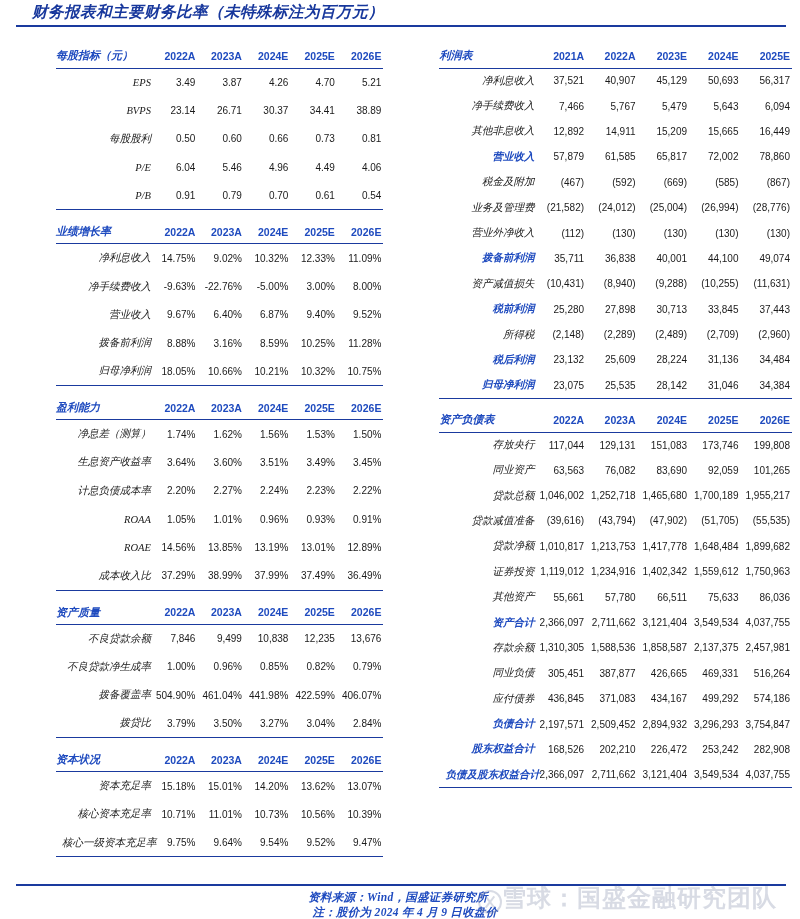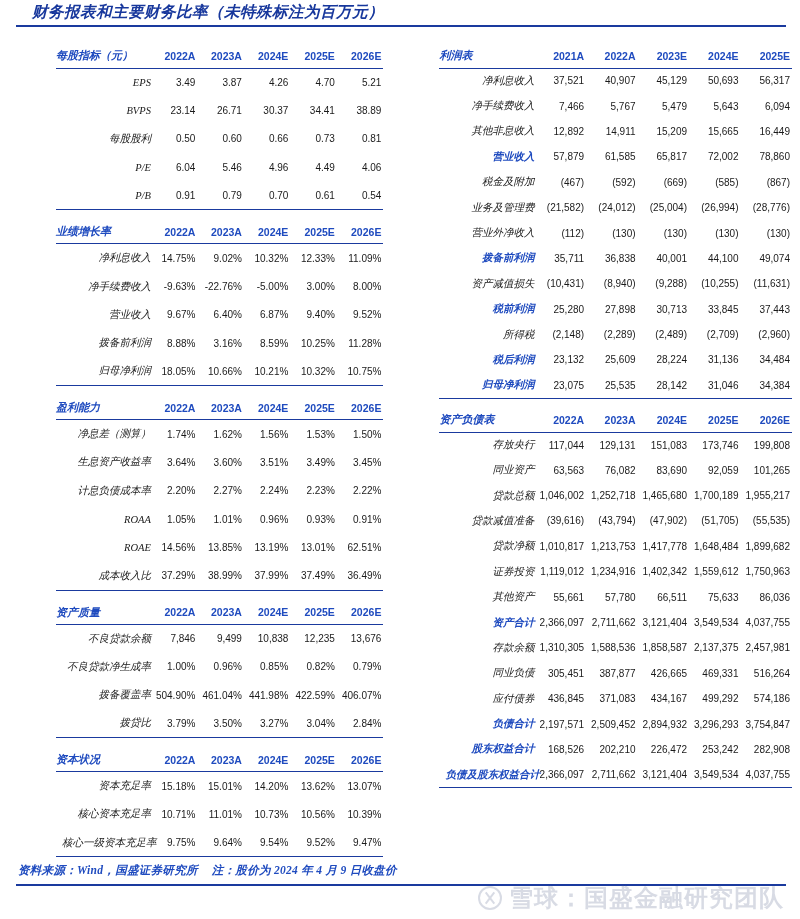--- a/index.html
+++ b/index.html
@@ -125,24 +125,25 @@
 
   
   .footer-rule {
     position: absolute;
     left: 16px; top: 884px;
     width: 770px; height: 1.6px;
     background: #1a3a9e;
   }
   .footer {
     position: absolute;
-    left: 18px; top: 856px;
+    left: 18px; top: 890px;
     width: 760px; height: 28px;
     display: flex;
     align-items: center;
+    flex-direction: column;
   }
   .footer-text {
     font-family: "Liberation Serif", "DejaVu Serif", serif;
     font-style: italic;
     font-weight: bold;
     font-size: 11.5px;
     color: #1f4bbf;
     white-space: nowrap;
     letter-spacing: 0.3px;
   }
@@ -155,22 +156,21 @@
     white-space: nowrap;
     margin-left: 14px;
     letter-spacing: 0.3px;
   }
 
   
   .watermark {
     position: absolute;
     left: 478px; top: 882px;
     display: flex;
-    align-items: center;
-    gap: 7px;
+    align-items: flex-end;
     opacity: 0.30;
     pointer-events: none;
   }
   .wm-logo {
     width: 24px; height: 24px;
     border: 2px solid #7f8aa8;
     border-radius: 50%;
     position: relative;
   }
   .wm-logo::before, .wm-logo::after {
@@ -354,21 +354,21 @@
               <td class="num">0.96%</td>
               <td class="num">0.93%</td>
               <td class="num">0.91%</td>
             </tr>
             <tr class="data">
               <td class="lbl">ROAE</td>
               <td class="num">14.56%</td>
               <td class="num">13.85%</td>
               <td class="num">13.19%</td>
               <td class="num">13.01%</td>
-              <td class="num">62.51%</td>
+              <td class="num">12.89%</td>
             </tr>
             <tr class="data close">
               <td class="lbl">成本收入比</td>
               <td class="num">37.29%</td>
               <td class="num">38.99%</td>
               <td class="num">37.99%</td>
               <td class="num">37.49%</td>
               <td class="num">36.49%</td>
             </tr>
             <tr class="gap">

